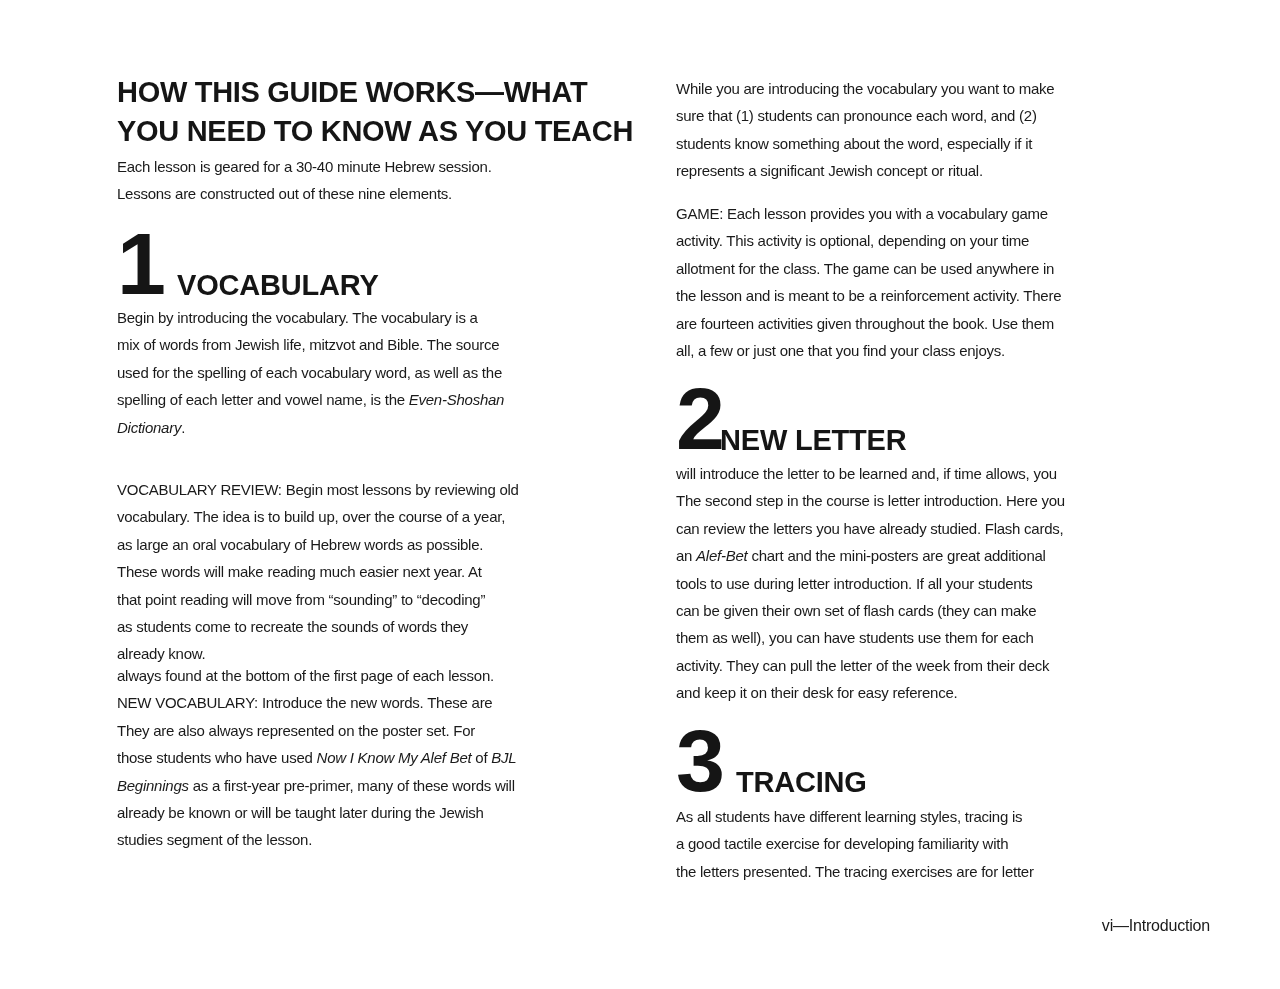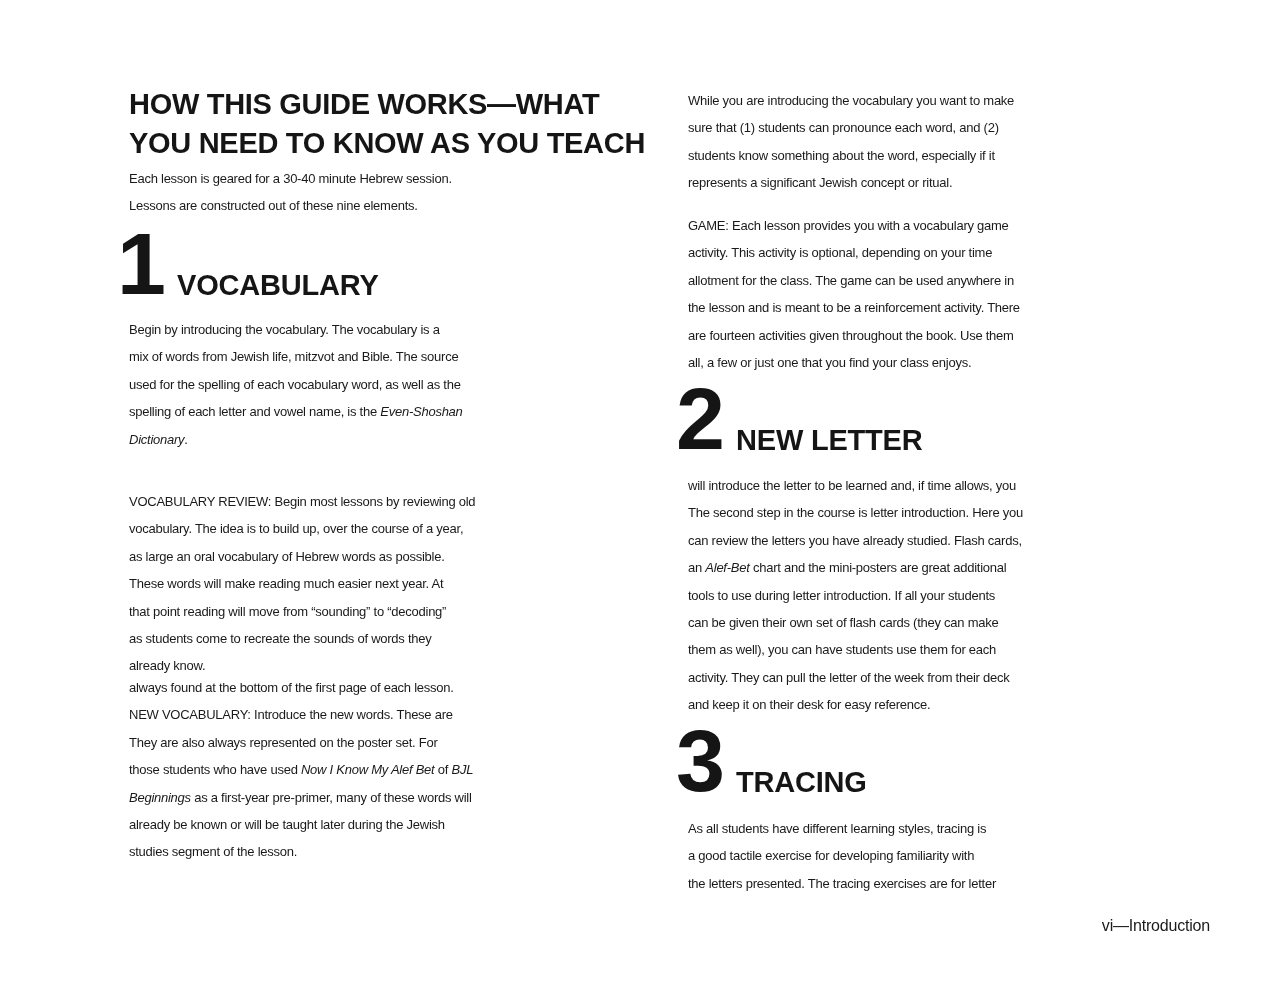--- a/index.html
+++ b/index.html
@@ -5,27 +5,27 @@
   html, body { margin: 0; padding: 0; background: #ffffff; }
   body {
     width: 1280px; height: 989px; position: relative; overflow: hidden;
     font-family: "Liberation Sans", sans-serif; color: #1a1a1a;
   }
   .col { position: absolute; top: 0; }
   .col-left { left: 117px; width: 540px; }
   .col-right { left: 676px; width: 540px; }
 
   .p {
-    position: absolute; left: 0; margin: 12px;
-    font-size: 13px; line-height: 27.4px; letter-spacing: -0.25px;
+    position: absolute; left: 0; margin: 0;
+    font-size: 15px; line-height: 27.4px; letter-spacing: -0.25px;
     white-space: nowrap;
   }
   .line { display: block; height: 27.4px; }
   .title {
-    position: absolute; left: 0; margin: 12px;
+    position: absolute; left: 0; margin: 0;
     font-size: 29px; line-height: 39px; font-weight: bold; letter-spacing: -0.3px;
     white-space: nowrap; color: #151515;
   }
   .sec-head { position: absolute; left: 0; height: 80px; white-space: nowrap; }
   .sec-num {
     position: absolute; left: 0; bottom: 0;
     font-size: 88px; line-height: 72px; font-weight: bold; color: #151515;
     letter-spacing: -4px;
   }
   .sec-title {
@@ -99,21 +99,21 @@
     <span class="line"><b>GAME:</b><span> Each lesson provides you with a vocabulary game</span></span>
     <span class="line">activity. This activity is optional, depending on your time</span>
     <span class="line">allotment for the class. The game can be used anywhere in</span>
     <span class="line">the lesson and is meant to be a reinforcement activity. There</span>
     <span class="line">are fourteen activities given throughout the book. Use them</span>
     <span class="line">all, a few or just one that you find your class enjoys.</span>
   </p>
 
   <div class="sec-head" style="top:375px;width:400px">
     <span class="sec-num">2</span>
-    <span class="sec-title" style="left:60px">NEW LETTER</span>
+    <span class="sec-title" style="left:44px">NEW LETTER</span>
   </div>
 
   <p class="p" style="top:460px">
     <span class="line">will introduce the letter to be learned and, if time allows, you</span>
     <span class="line">The second step in the course is letter introduction. Here you</span>
     <span class="line">can review the letters you have already studied. Flash cards,</span>
     <span class="line"><span>an </span><i>Alef-Bet</i><span> chart and the mini-posters are great additional</span></span>
     <span class="line">tools to use during letter introduction. If all your students</span>
     <span class="line">can be given their own set of flash cards (they can make</span>
     <span class="line">them as well), you can have students use them for each</span>

